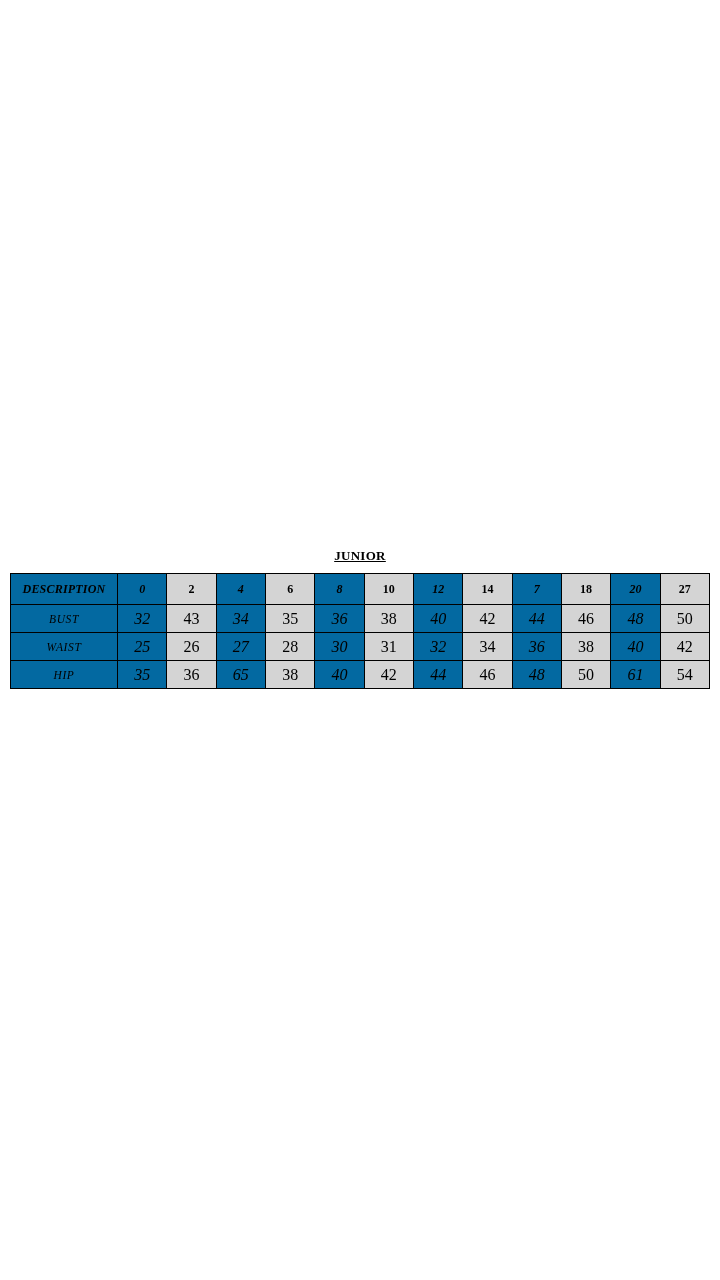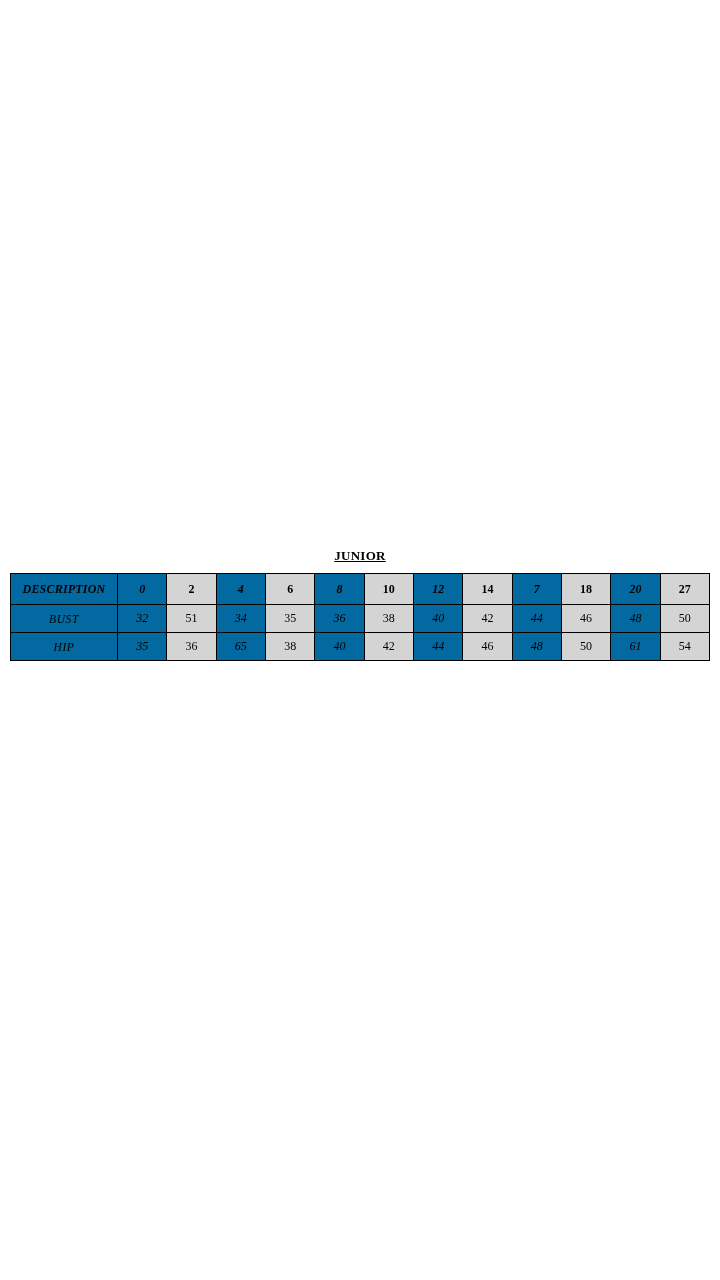--- a/index.html
+++ b/index.html
@@ -39,21 +39,21 @@
     border-collapse: collapse;
     width: 700px;
     margin: 0 auto;
     table-layout: fixed;
   }
   table.size-chart td {
     border: 1px solid #000000;
     height: 27px;
     text-align: center;
     vertical-align: middle;
-    font-size: 12px;
+    font-size: 16px;
     font-family: "Liberation Serif", serif;
     padding: 0;
   }
   table.size-chart tr.header-row td {
     font-weight: bold;
     font-size: 12px;
     height: 30px;
   }
   td.desc-col {
     width: 106px;
@@ -92,31 +92,46 @@
           <td class="plain">12</td>
           <td class="shaded">14</td>
           <td class="plain">7</td>
           <td class="shaded">18</td>
           <td class="plain">20</td>
           <td class="shaded">27</td>
         </tr>
         <tr class="data-row">
           <td class="desc-col plain">BUST</td>
           <td class="plain">32</td>
-          <td class="shaded">51</td>
+          <td class="shaded">43</td>
           <td class="plain">34</td>
           <td class="shaded">35</td>
           <td class="plain">36</td>
           <td class="shaded">38</td>
           <td class="plain">40</td>
           <td class="shaded">42</td>
           <td class="plain">44</td>
           <td class="shaded">46</td>
           <td class="plain">48</td>
           <td class="shaded">50</td>
+        </tr>
+        <tr class="data-row">
+          <td class="desc-col plain">WAIST</td>
+          <td class="plain">25</td>
+          <td class="shaded">26</td>
+          <td class="plain">27</td>
+          <td class="shaded">28</td>
+          <td class="plain">30</td>
+          <td class="shaded">31</td>
+          <td class="plain">32</td>
+          <td class="shaded">34</td>
+          <td class="plain">36</td>
+          <td class="shaded">38</td>
+          <td class="plain">40</td>
+          <td class="shaded">42</td>
         </tr>
         <tr class="data-row">
           <td class="desc-col plain">HIP</td>
           <td class="plain">35</td>
           <td class="shaded">36</td>
           <td class="plain">65</td>
           <td class="shaded">38</td>
           <td class="plain">40</td>
           <td class="shaded">42</td>
           <td class="plain">44</td>

